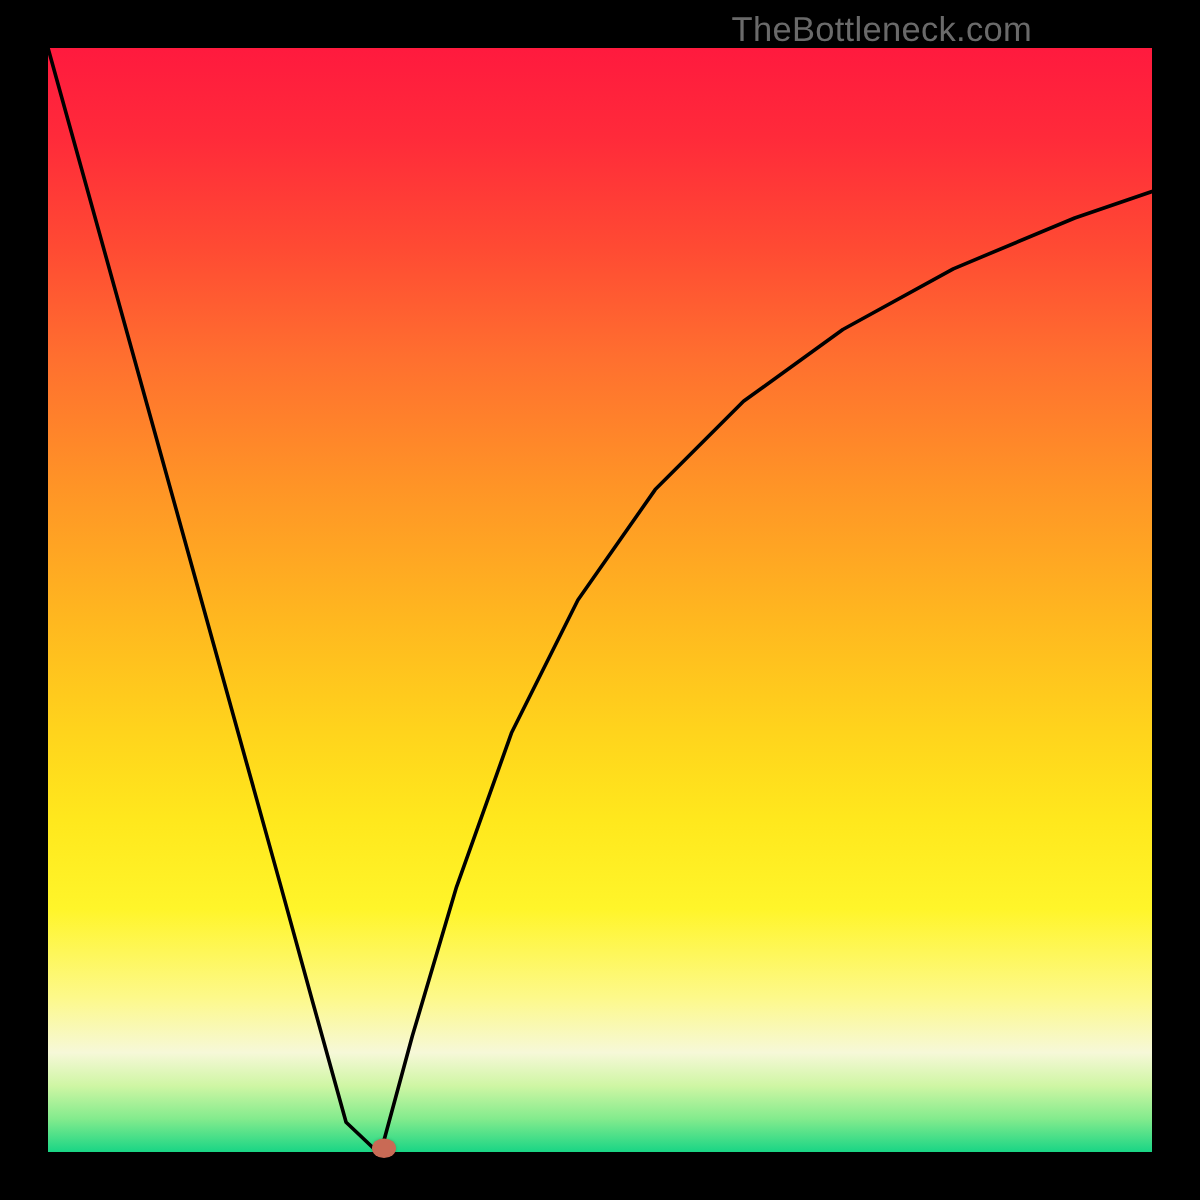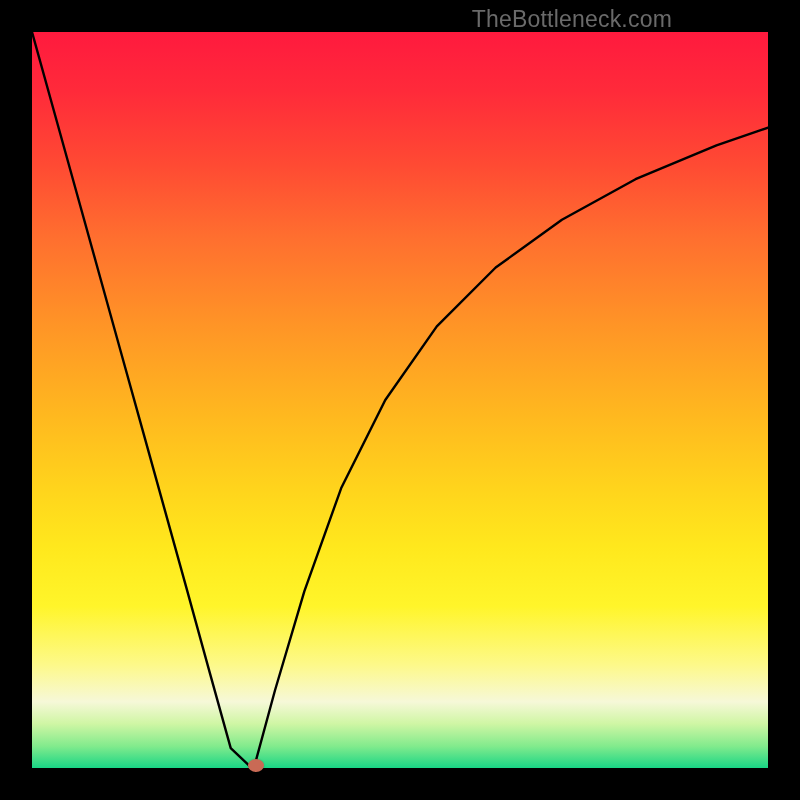--- a/index.html
+++ b/index.html
@@ -11,20 +11,21 @@
     overflow: hidden;
     font-family: Arial, Helvetica, sans-serif;
   }
   .frame {
     position: absolute;
     left: 0;
     top: 0;
     width: 684px;
     height: 800px;
     background: #000;
+    padding-left: 16px;
   }
   .plot {
     position: absolute;
     left: 32px;
     top: 32px;
     width: 736px;
     height: 736px;
     background: linear-gradient(to bottom,
       #ff1a3e 0%,
       #ff2a3a 8%,

